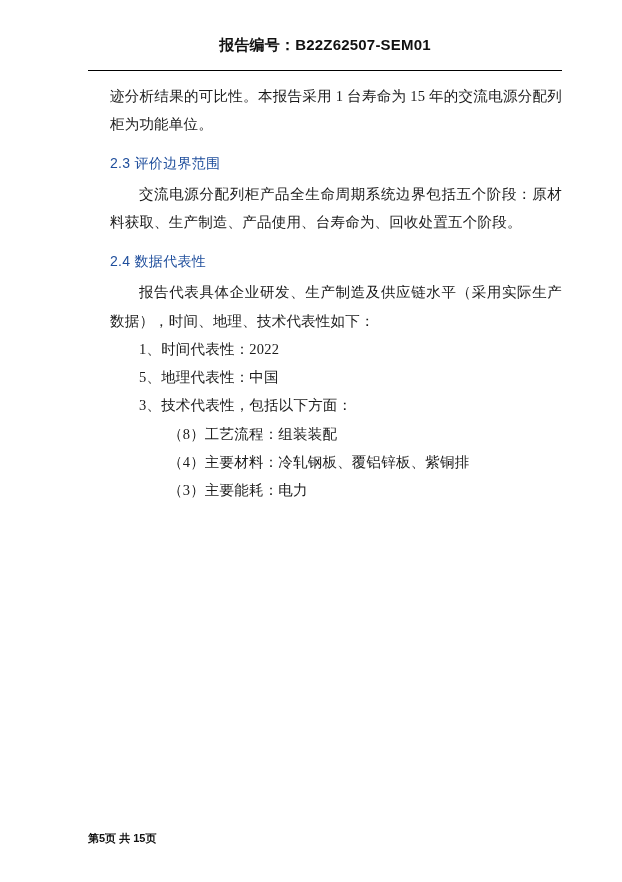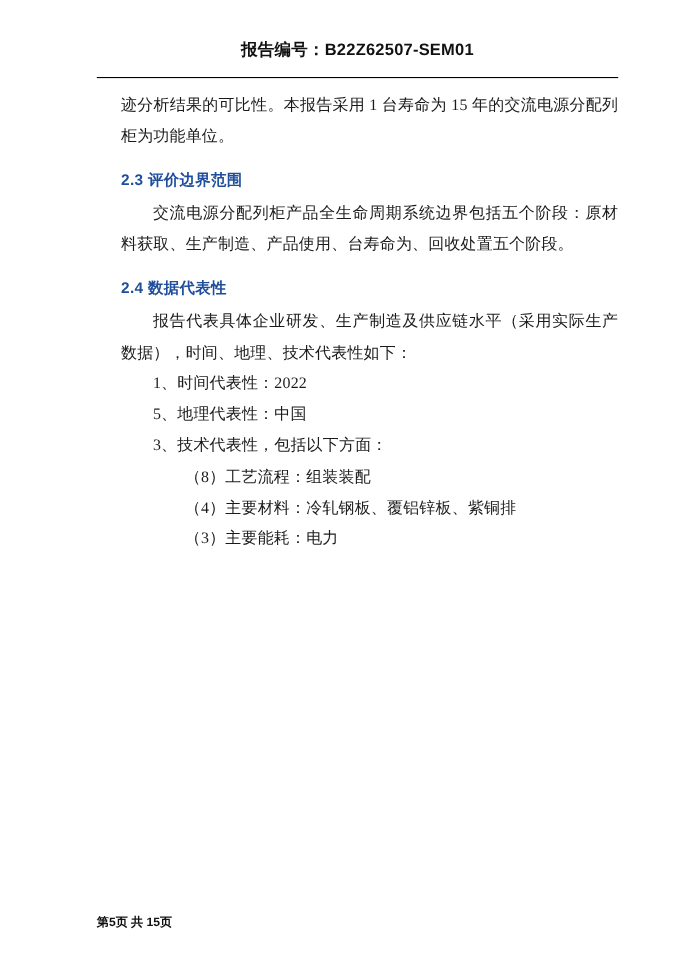--- a/index.html
+++ b/index.html
@@ -58,21 +58,21 @@
   }
   .body-text {
     text-indent: 0;
   }
   .indent1 { text-indent: 29px; }
   .indent2 { margin-left: 29px; }
   .indent3 { margin-left: 58px; }
   .section-heading {
     font-family: "Liberation Sans", sans-serif;
     font-size: 14px;
-    font-weight: bold;
+    font-weight: normal;
     color: #1f4e9c;
     margin: 11px 0 4px 0;
     line-height: 1.9;
     letter-spacing: 0.3px;
   }
   .block {
     margin-bottom: 2px;
   }
   .footer {
     position: absolute;

